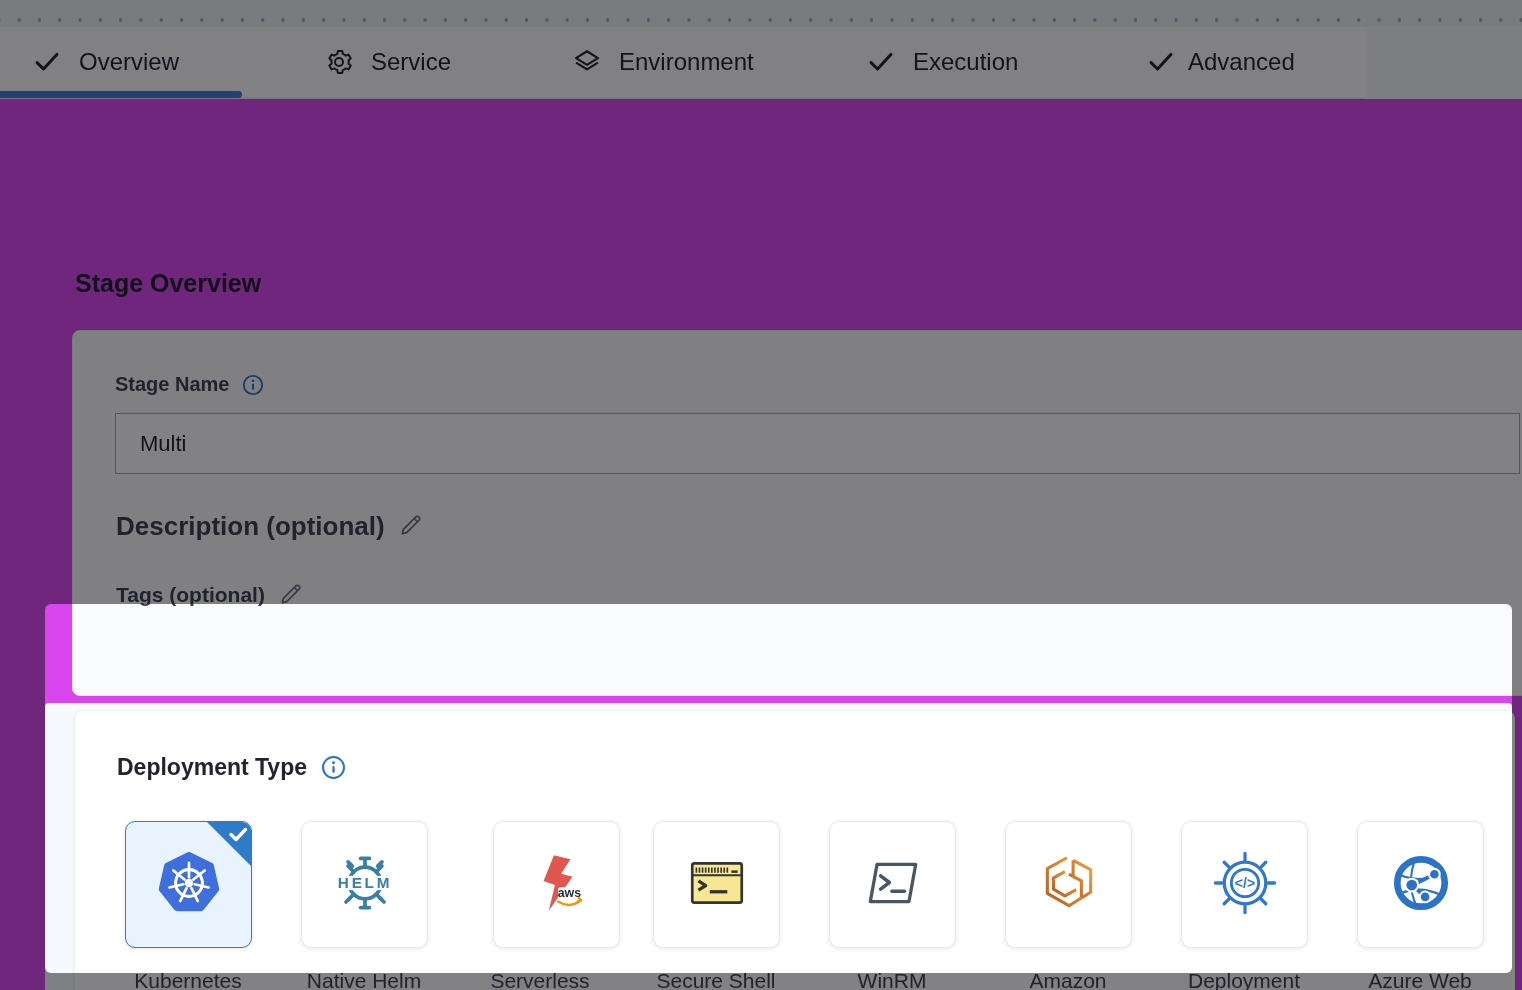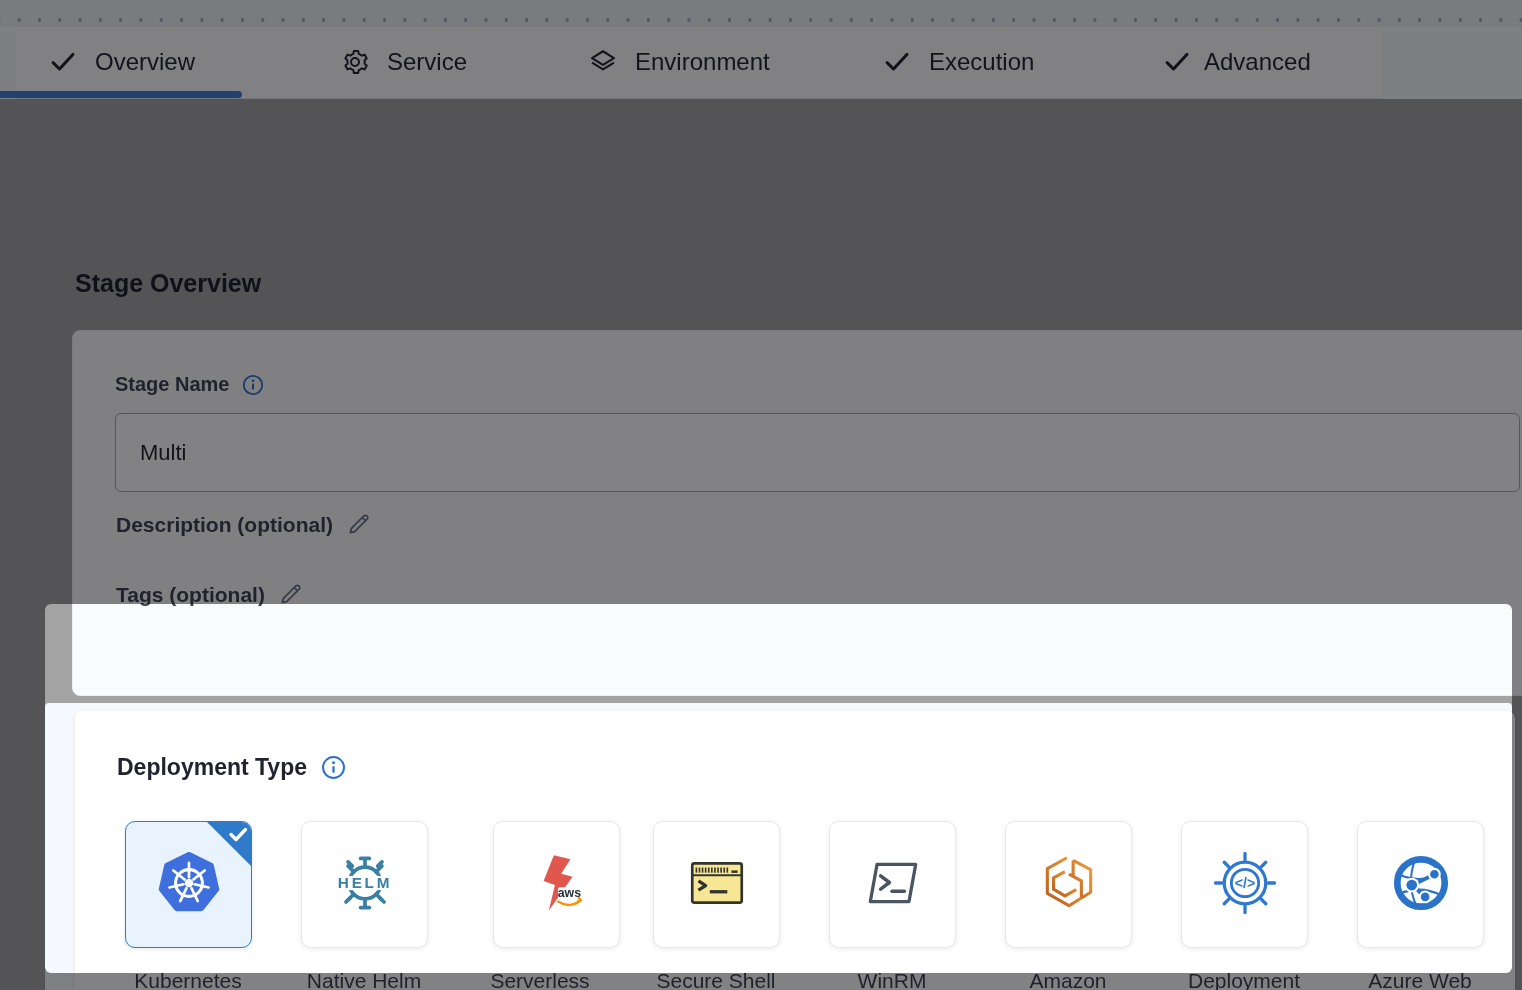--- a/index.html
+++ b/index.html
@@ -10,53 +10,53 @@
   }
   
   .canvas-strip{
     position:absolute;left:0;top:0;width:1522px;height:27px;
     background-color:#eef0f5;
     background-image:radial-gradient(circle,#a4a6b6 1.7px,transparent 1.9px);
     background-size:20.3px 22px;background-position:9px 9px;
   }
   
   .tabbar{
-    position:absolute;left:16px;top:27px;width:1366px;height:71px;
+    position:absolute;left:0;top:27px;width:1366px;height:71px;
     background:#fdfdfe;border-bottom:1px solid #e2e4ec;
   }
   .tab{
     position:absolute;top:0;height:70px;display:flex;align-items:center;gap:17px;
     color:#1f202c;font-size:24px;font-weight:500;cursor:pointer;white-space:nowrap;
   }
   .tab .ticon{display:flex;align-items:center;justify-content:center;width:30px;height:30px;}
   .tab-underline{
     position:absolute;left:0;top:91px;width:242px;height:7px;
     background:#3d7fd9;border-radius:0 4px 4px 0;
   }
   
-  .content{position:absolute;left:0;top:99px;width:1522px;height:891px;background:#a3a3a3;}
+  .content{position:absolute;left:0;top:99px;width:1522px;height:891px;background:#d946ef;}
   .page-title{
     position:absolute;left:75px;top:170px;font-size:25px;font-weight:700;color:#1a1b26;
   }
   .stage-card{
     position:absolute;left:72px;top:231px;width:1470px;height:364px;
     background:#fafbfd;border:1px solid #edeff5;border-radius:8px;
   }
   .field-label{
     display:flex;align-items:center;gap:12px;
     font-size:20px;font-weight:600;color:#3d3f4e;
   }
   .lbl-stage-name{position:absolute;left:115px;top:274px;}
   .stage-input{
-    position:absolute;left:115px;top:314px;width:1405px;height:79px;
-    background:#ffffff;border:1px solid #a4a6b9;border-radius:6px;
+    position:absolute;left:115px;top:314px;width:1405px;height:61px;
+    background:#ffffff;border:1px solid #a4a6b9;border-radius:0;
     font-family:"Liberation Sans","DejaVu Sans",sans-serif;
     font-size:22px;color:#1f202b;padding:0 0 0 24px;box-sizing:border-box;outline:none;
   }
-  .lbl-description{position:absolute;left:116px;top:412px;font-size:21px;}
+  .lbl-description{position:absolute;left:116px;top:412px;font-size:26px;}
   .lbl-tags{position:absolute;left:116px;top:475px;font-size:21px;margin-top:7px;}
   .edit-btn{display:inline-flex;align-items:center;justify-content:center;
     width:28px;height:28px;cursor:pointer;background:none;border:none;padding:0;}
   
   .spotlight-bg{
     position:absolute;left:45px;top:604px;width:1467px;height:369px;
     background:#f6fafe;border-radius:4px;
   }
   .deploy-card{
     position:absolute;left:75px;top:612px;width:1440px;height:356px;

